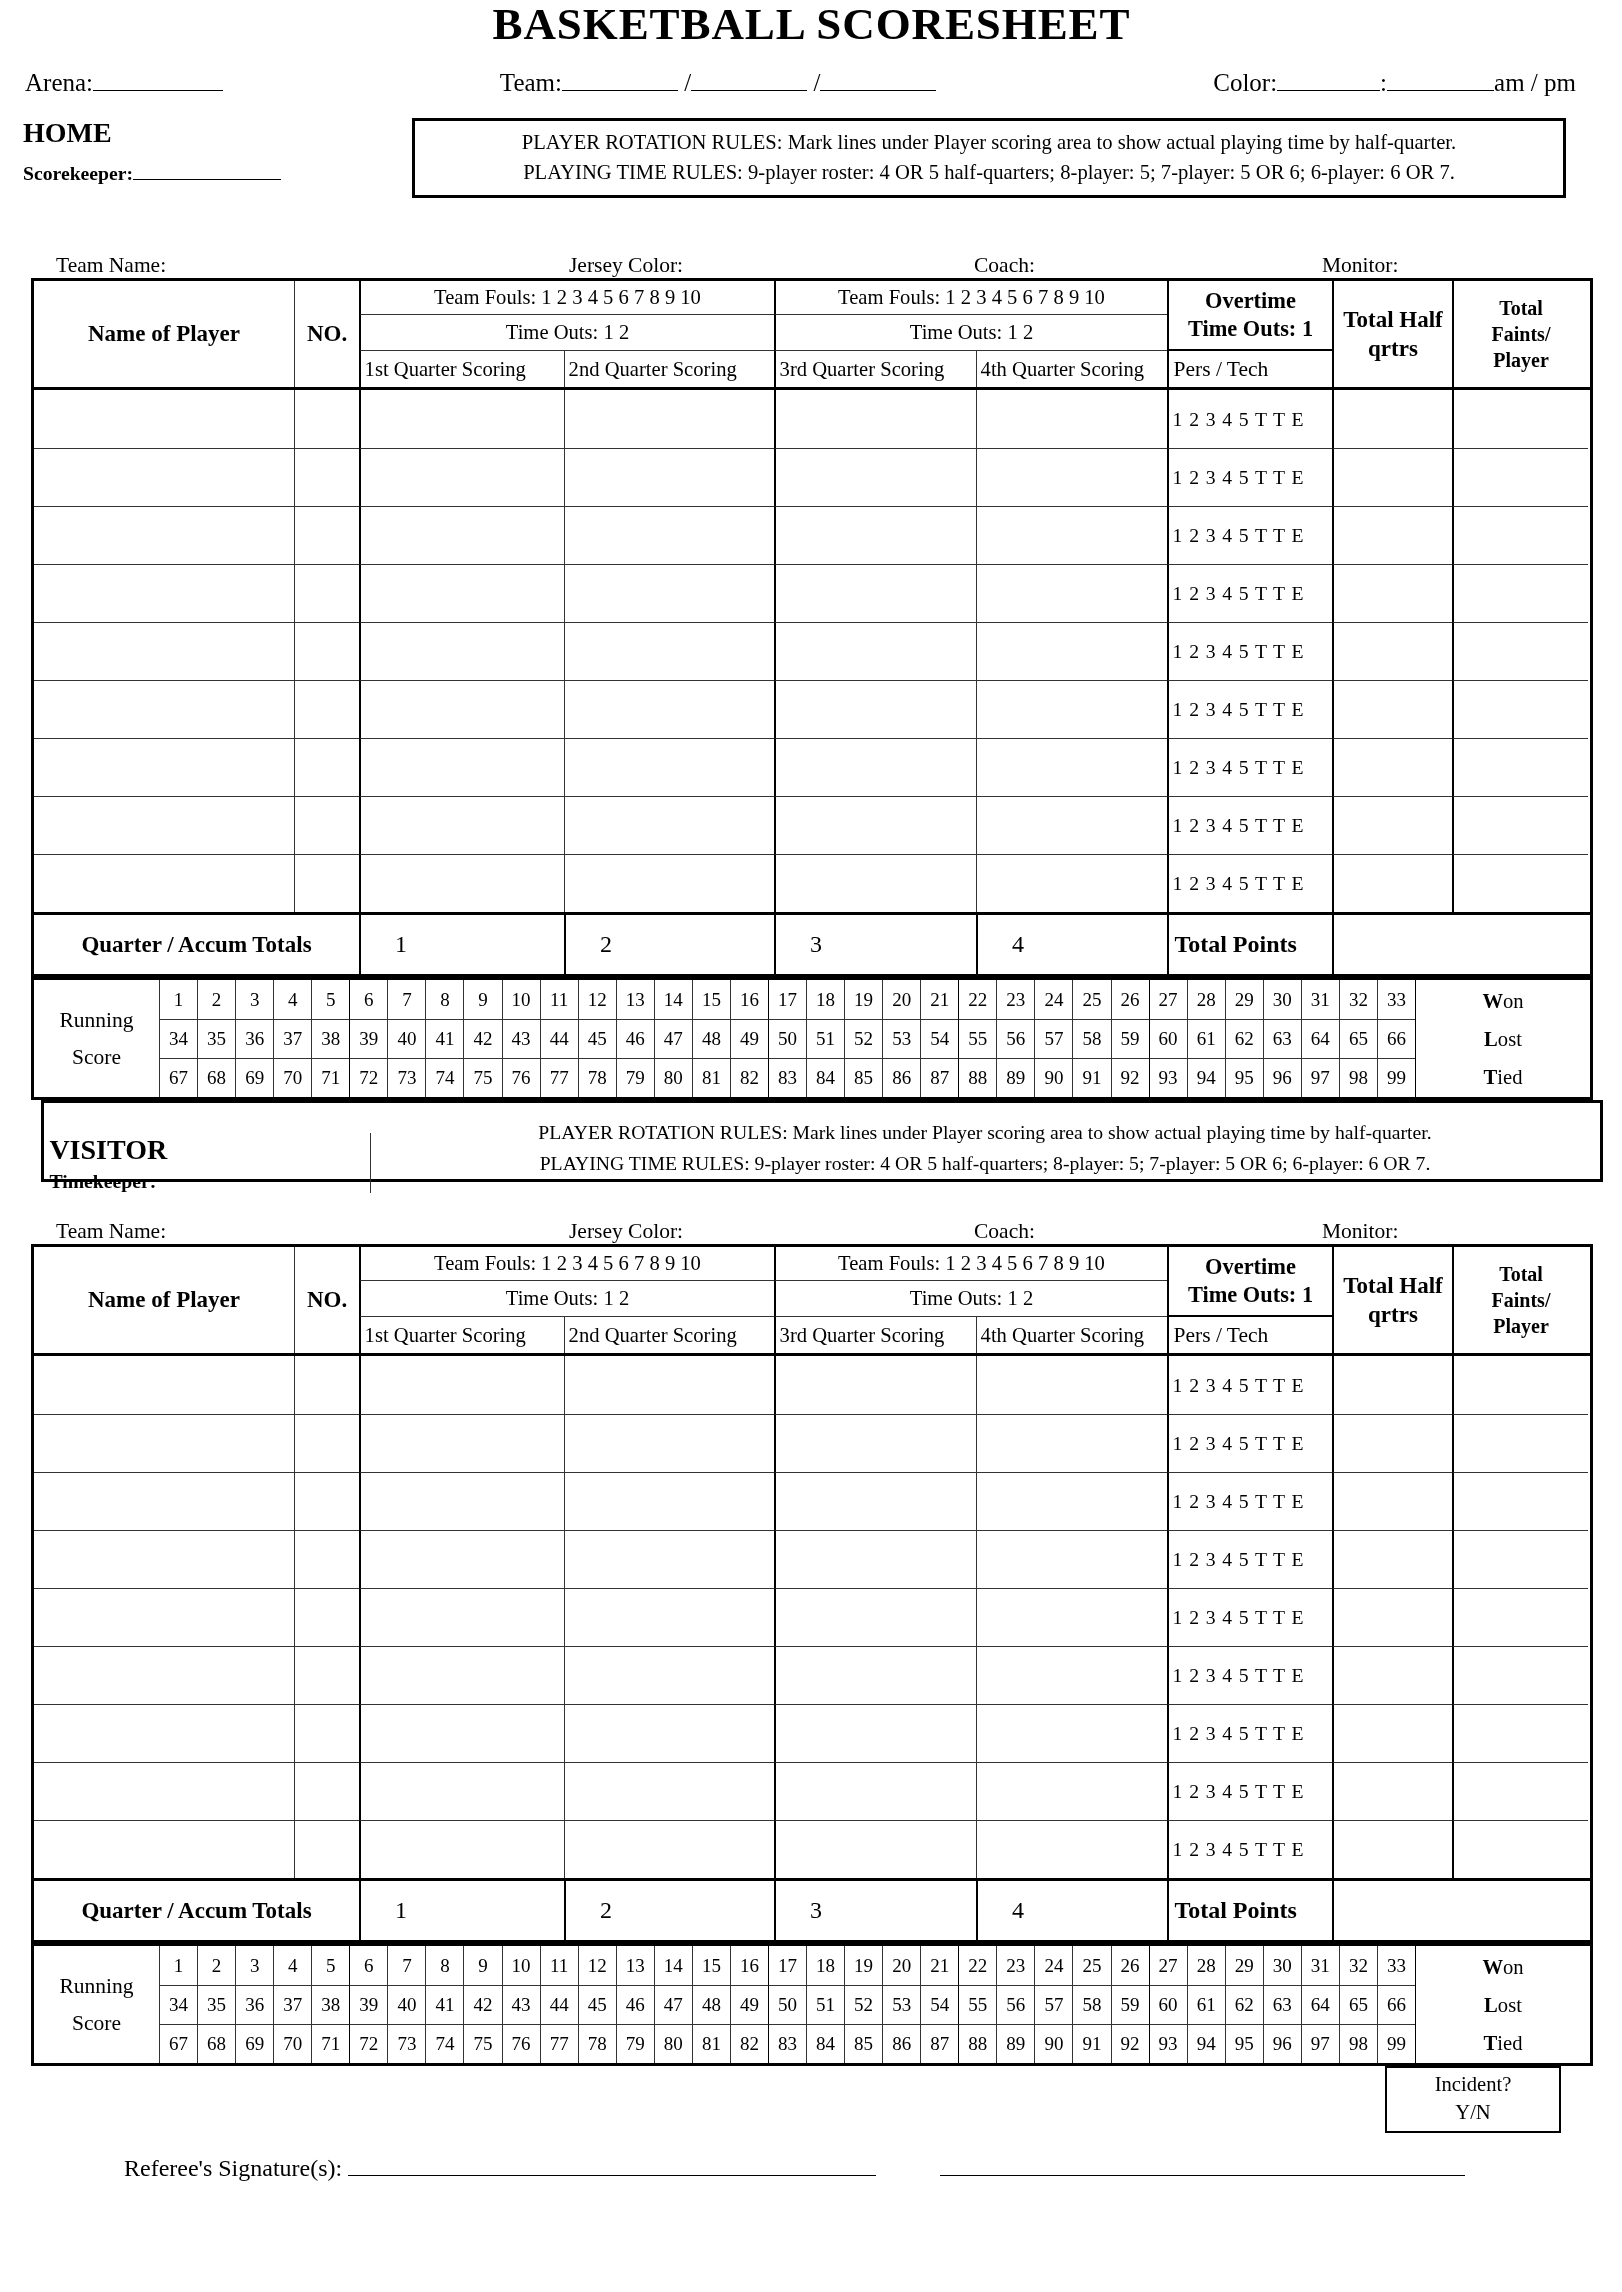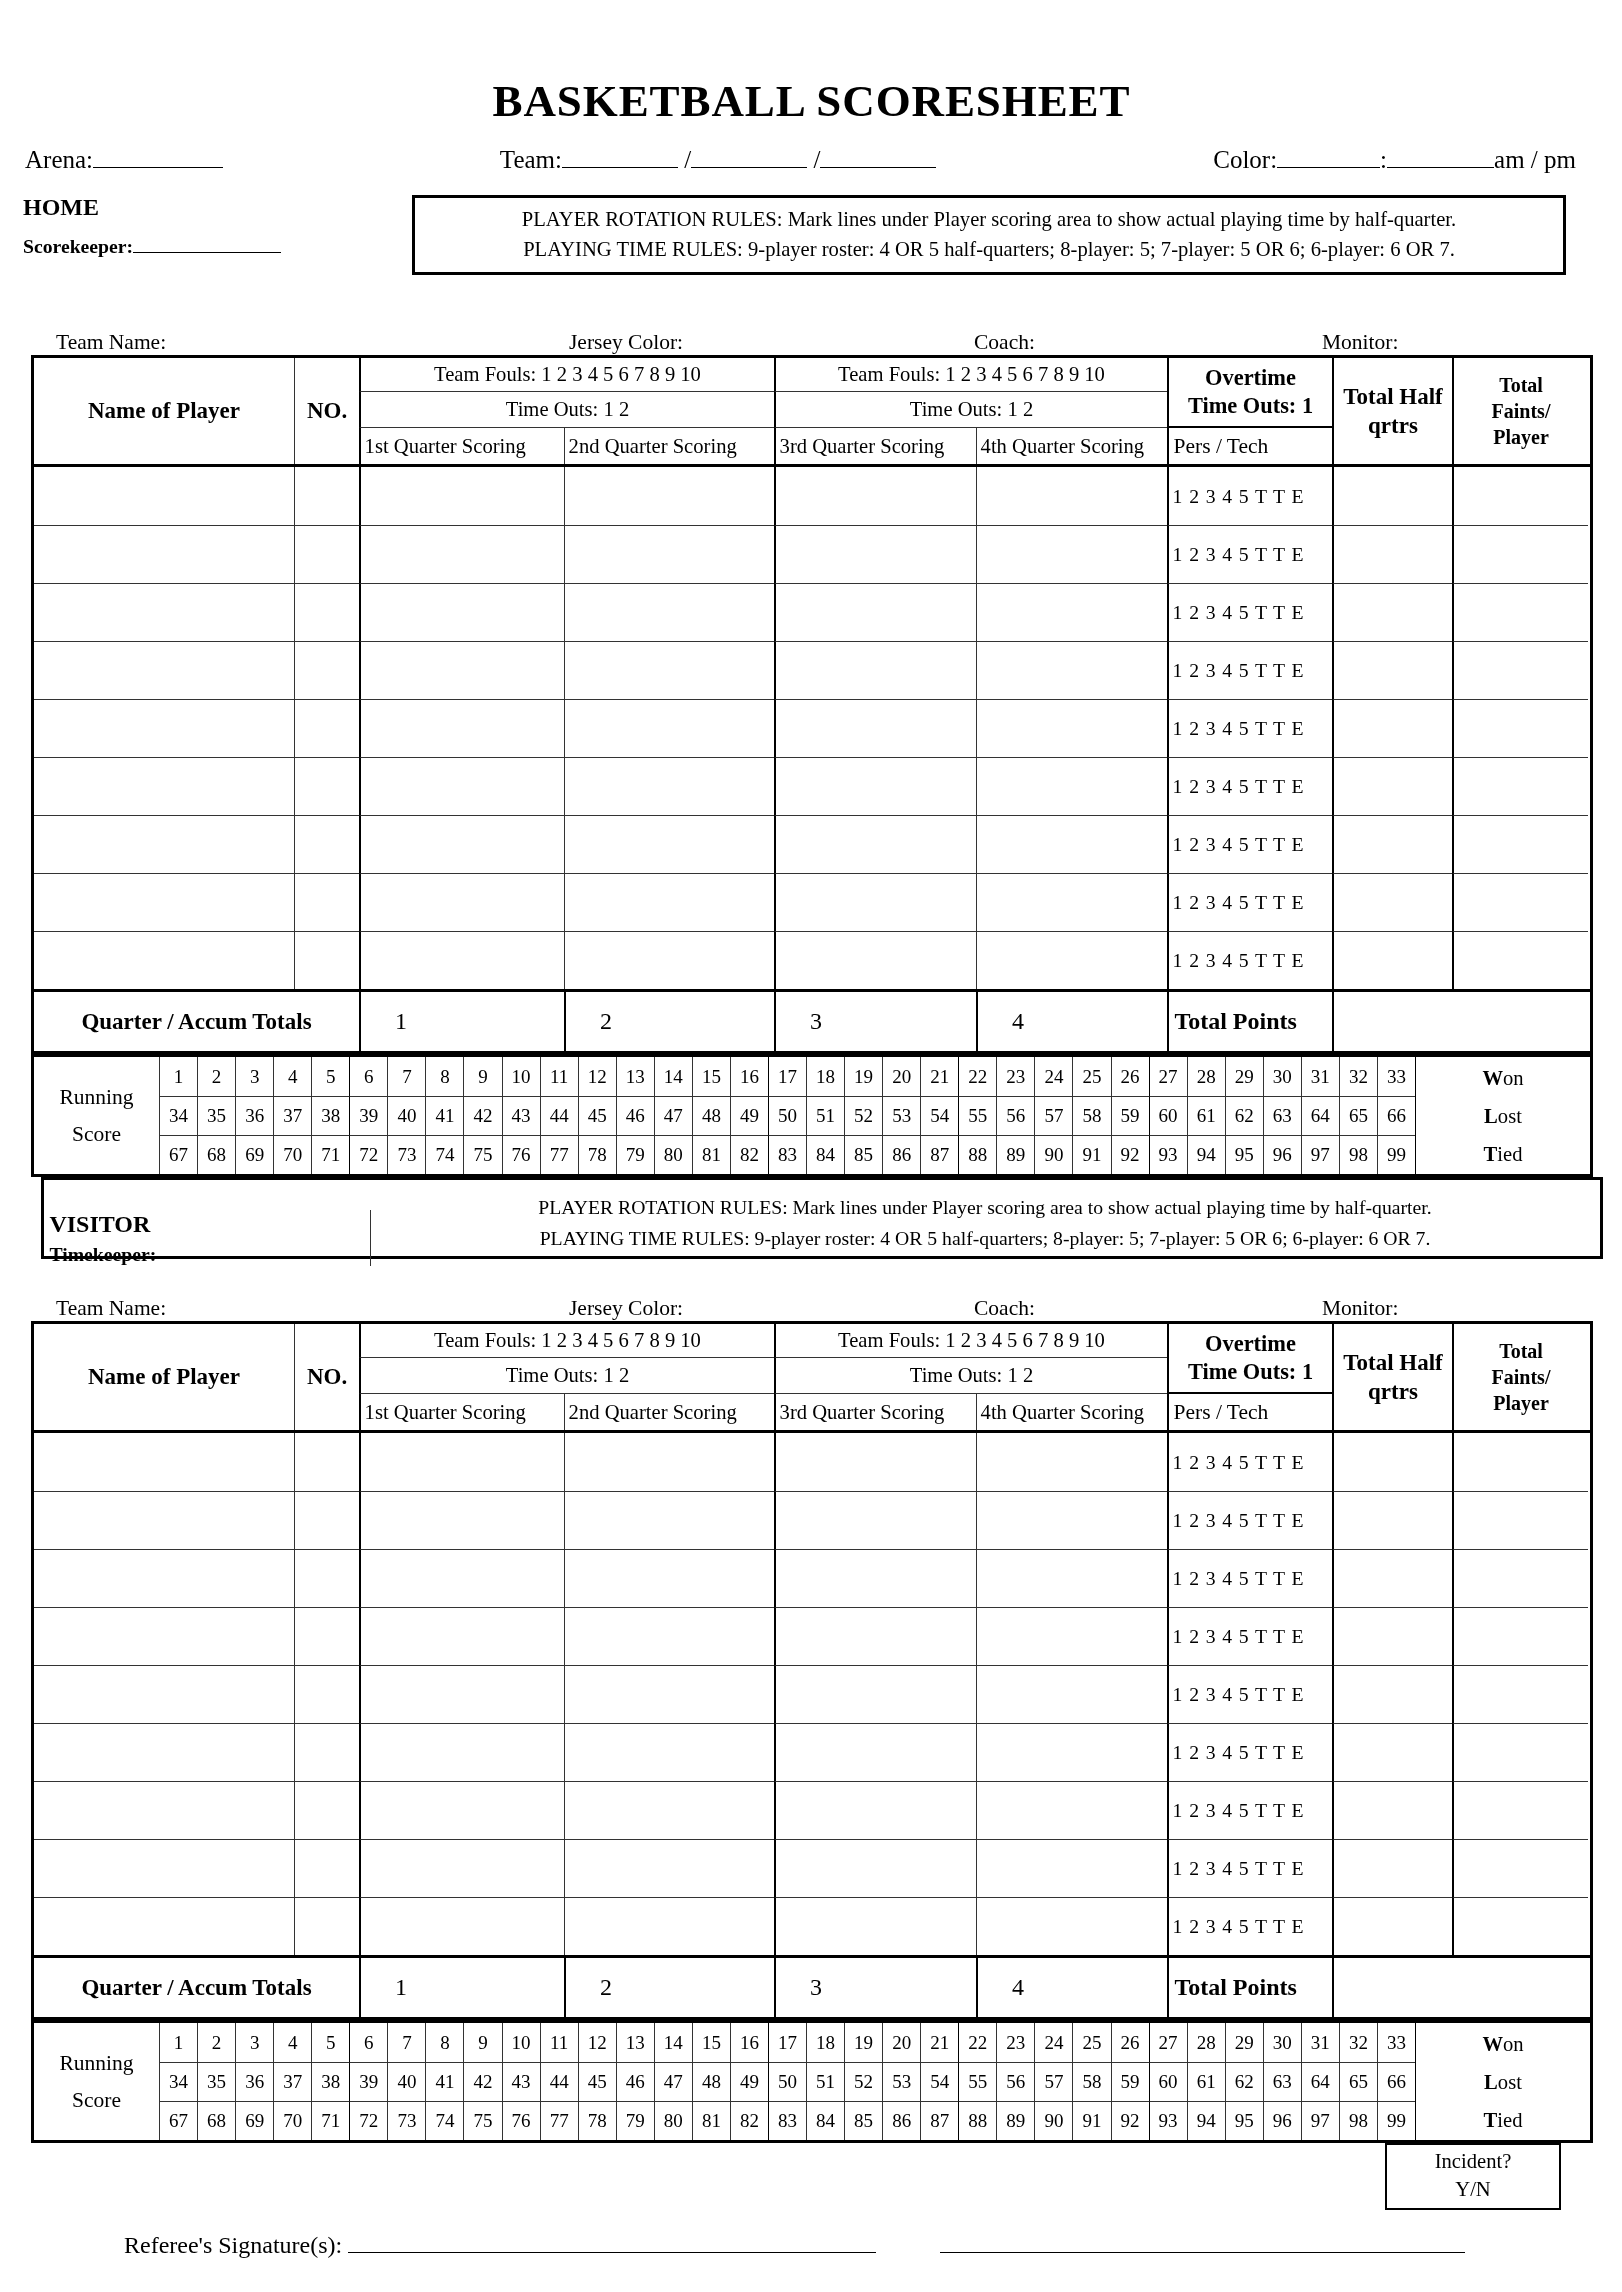--- a/index.html
+++ b/index.html
@@ -1,32 +1,32 @@
 <!DOCTYPE html>
 <html style="font-size:14.3px"><head>
 <meta charset="utf-8">
 <style>
   * { margin:0; padding:0; box-sizing:border-box; }
   html,body { background:#fff; }
   body {
     width:1623px; height:2293px; position:relative; overflow:hidden;
     font-family:"Liberation Serif", serif; color:#000;
   }
-  .page { width:1623px; height:2293px; padding-top:77px; }
+  .page { width:1623px; height:2293px; }
 
   
   .title { text-align:center; font-size:45px; font-weight:bold; letter-spacing:0.9px; line-height:1.1; }
   .info-row { display:flex; justify-content:space-between; align-items:baseline;
               padding:0 47px 0 25px; margin-top:14.3px; font-size:25px; }
   .blank { display:inline-block; border-bottom:1.8px solid #000; height:27px; vertical-align:baseline; }
   .w145{width:130px}.w130{width:116px}.w115{width:103px}.w120{width:107px}.w165{width:148px}.w590{width:528px}.w586{width:525px}
 
   .home-block { display:flex; margin:21.5px 57px 0 23px; align-items:flex-start; }
   .home-left { width:389px; flex:none; }
-  .big-team-label { font-size:24px; font-weight:bold; line-height:1.05; }
+  .big-team-label { font-size:28px; font-weight:bold; line-height:1.05; }
   .official-label { font-size:19.7px; font-weight:bold; margin-top:5.4px; }
   .rules-box { flex:1; border:3.6px solid #000; padding:7.2px 9px; text-align:center;
                font-size:20.6px; line-height:1.45; }
 
   
   .sheet { width:1562px; margin-left:31px; }
   .meta-row { position:relative; height:30px; font-size:21.5px; }
   .meta-row span { position:absolute; bottom:0; white-space:nowrap; }
 
   .sheet-table { width:1562px; border:3.6px solid #000; }

